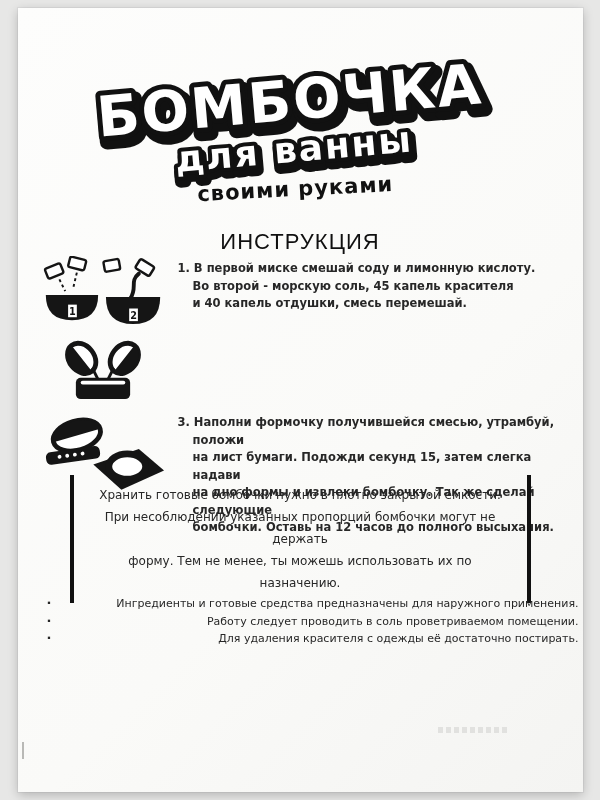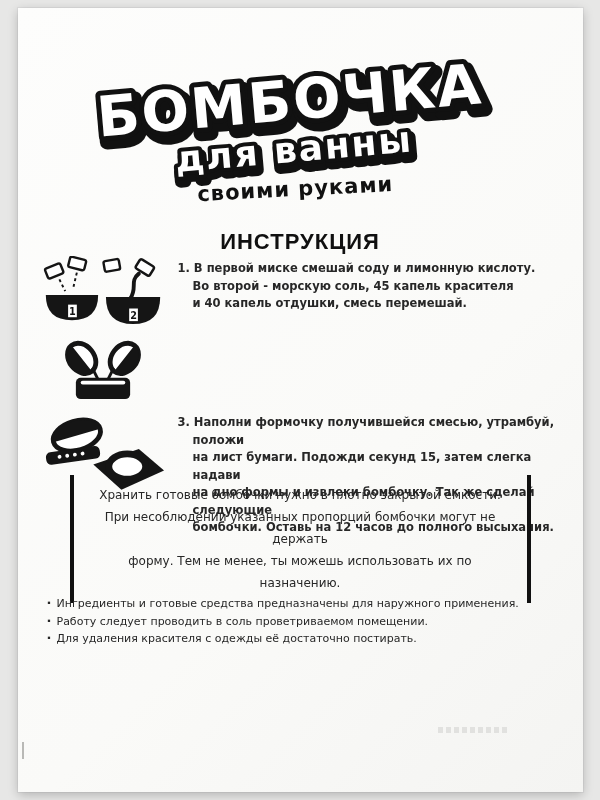--- a/index.html
+++ b/index.html
@@ -25,21 +25,21 @@
     transform: translateX(-52%);
     width: 470px;
     height: 170px;
   }
   
   .h-instr, .h-safety {
     position: absolute;
     left: 0; right: 0;
     text-align: center;
     font-family: "Liberation Sans", sans-serif;
-    font-weight: 700;
+    font-weight: 400;
     font-size: 22px;
     letter-spacing: 1px;
     color: #101010;
   }
   .h-instr  { top: 221px; }
   .h-safety { top: 554px; letter-spacing: 0.5px; }
   
   .steps {
     position: absolute;
     top: 248px;
@@ -83,20 +83,21 @@
     line-height: 22px;
     white-space: pre-line;
     color: #272727;
   }
   
   .bullets {
     position: absolute;
     top: 588px;
     left: 28px;
     right: 4px;
+    text-align: right;
   }
   .bullet {
     position: relative;
     padding-left: 11px;
     font-size: 11px;
     line-height: 16.5px;
     white-space: pre-line;
     color: #272727;
     margin-bottom: 1px;
   }

